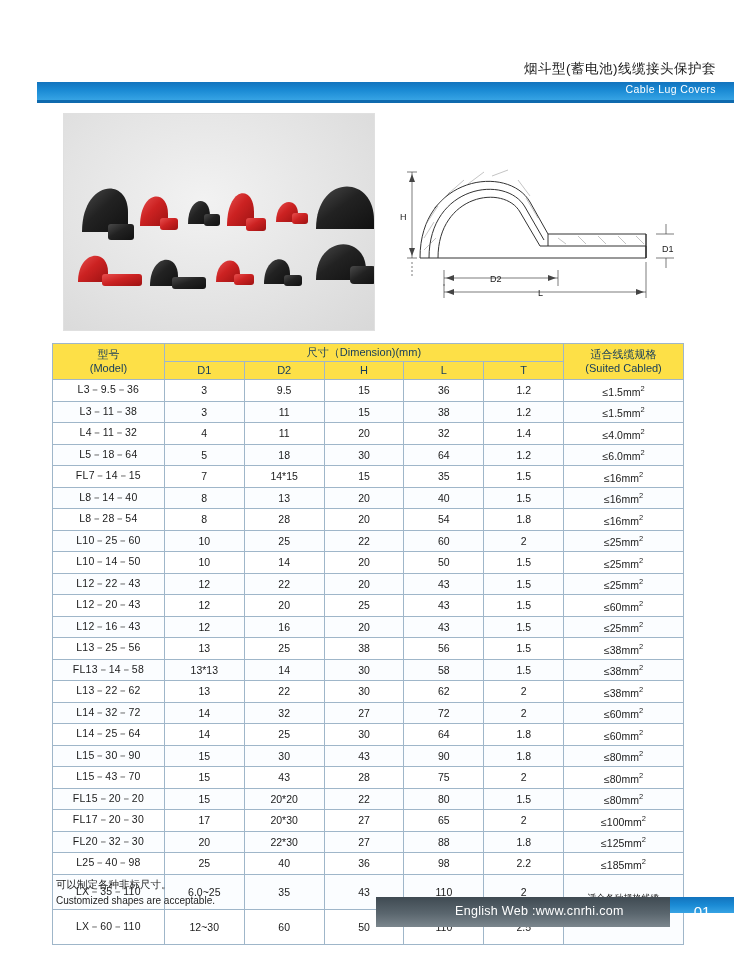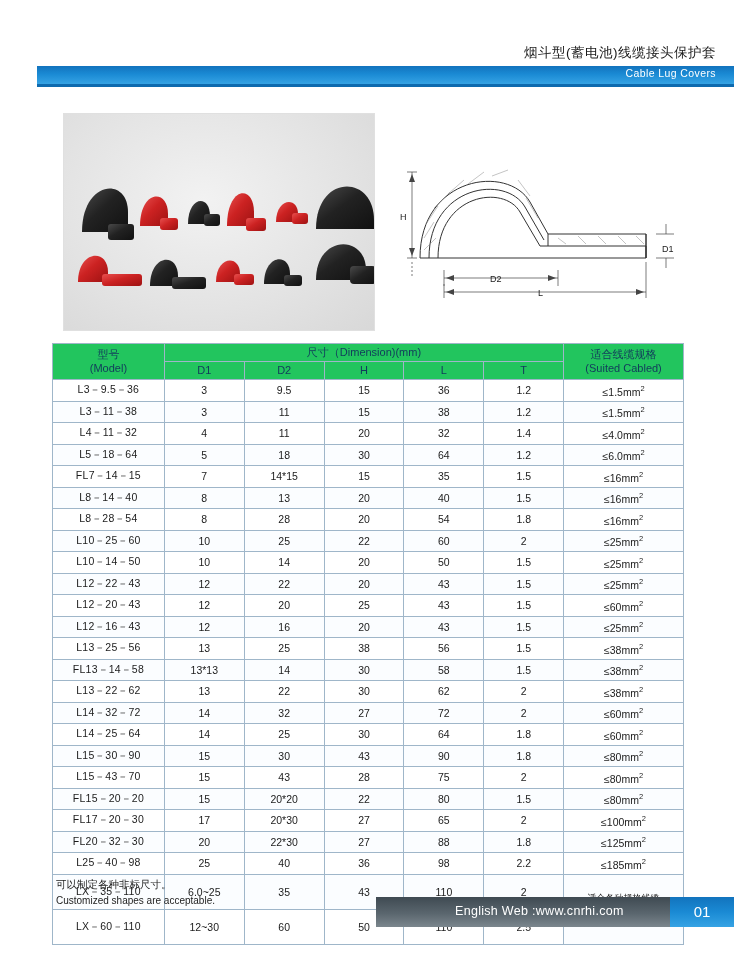--- a/index.html
+++ b/index.html
@@ -9,21 +9,21 @@
     background: #ffffff;
     font-family: "Liberation Sans", sans-serif;
     color: #222;
     position: relative;
     overflow: hidden;
   }
 
   
   .header {
     position: absolute;
-    top: 44px; left: 0; right: 0;
+    top: 60px; left: 0; right: 0;
     height: 40px;
     margin-left: 37px;
   }
   .header-title {
     position: absolute;
     right: 18px; top: 0px;
     font-size: 13.5px;
     color: #1a1a1a;
     letter-spacing: 0.5px;
   }
@@ -76,21 +76,21 @@
   }
   table.spec th, table.spec td {
     border: 1px solid #9fb6c9;
     text-align: center;
     vertical-align: middle;
     padding: 0;
     height: 21.5px;
     color: #1b1b1b;
   }
   table.spec thead th {
-    background: #22c55e;
+    background: #fde047;
     font-weight: normal;
     line-height: 1.25;
     color: #123a5c;
     font-size: 11px;
     height: 18px;
   }
   th.modelhead { width: 112px; }
   th.dimhead { }
   th.suithead { width: 120px; }
   td.model { width: 112px; letter-spacing: 0.3px; }
@@ -129,21 +129,21 @@
     position: absolute;
     left: 430px; top: 7px;
     color: #ffffff;
     font-size: 12.5px;
     letter-spacing: 0.3px;
     margin-left: 25px;
   }
   .footer-page {
     position: absolute;
     right: 0px; top: 0;
-    width: 64px; height: 30px;
+    width: 64px; height: 16px;
     background: linear-gradient(to bottom, #1273bd 0%, #1a8ad4 50%, #36a3e4 100%);
     color: #fff;
     font-size: 15px;
     text-align: center;
     line-height: 30px;
   }
 </style>
 </head>
 <body>
 

